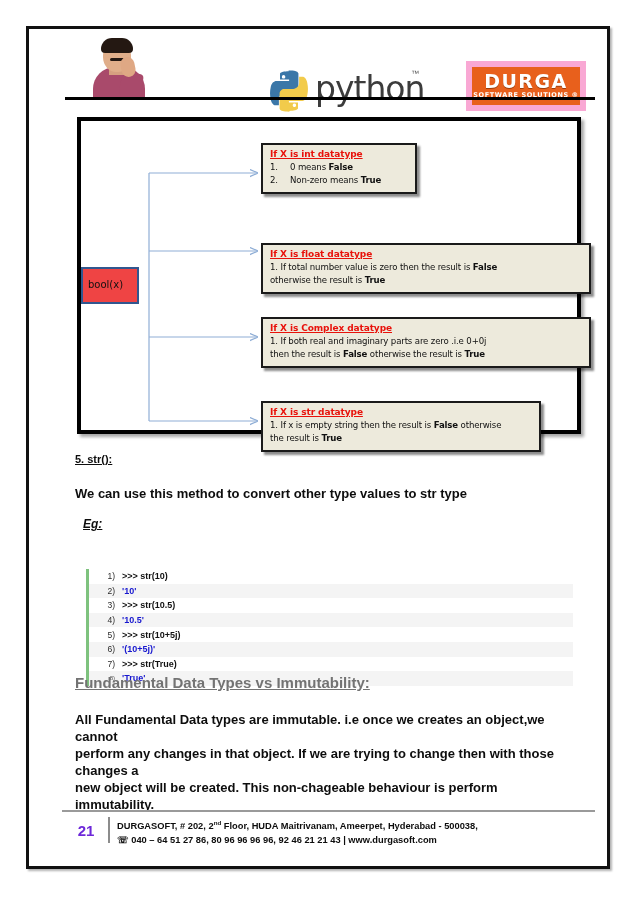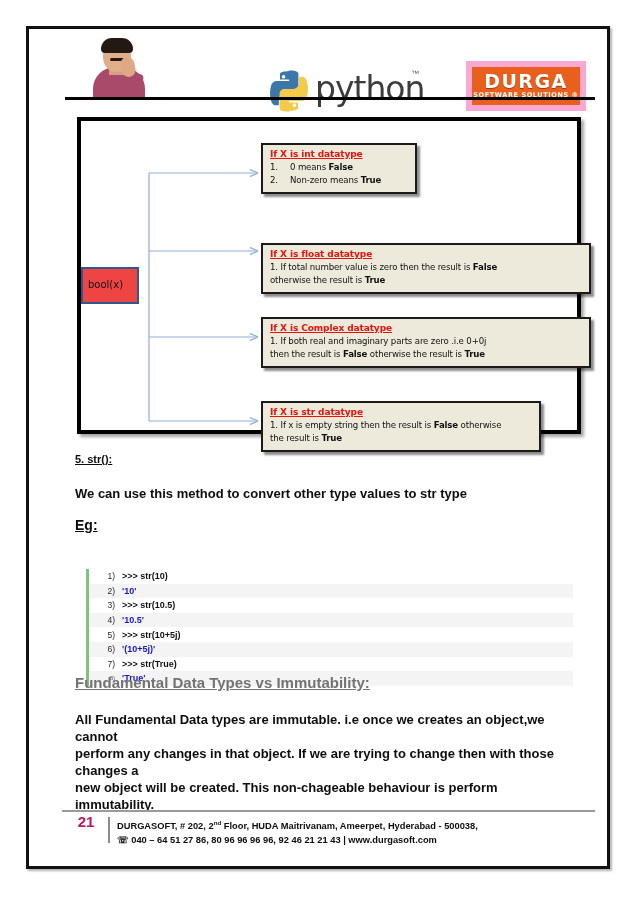--- a/index.html
+++ b/index.html
@@ -239,25 +239,25 @@
   }
   #code .src.str { color: #1717cf; }
 
   
   #footer { position: absolute; left: 0; right: 0; bottom: 0; height: 62px; }
   #footer .frule {
     position: absolute; left: 33px; right: 12px; top: 6px;
     height: 2px; background: #9a9a9a;
   }
   #pageno {
-    position: absolute; left: 40px; top: 9px;
+    position: absolute; left: 40px; top: 18px;
     width: 34px; text-align: center;
     font-family: "Liberation Sans", sans-serif;
     font-weight: bold; font-size: 15px;
-    color: #be185d;
+    color: #6d28d9;
   }
   #footer .fdiv {
     position: absolute; left: 79px; top: 13px;
     width: 2px; height: 26px; background: #8c8c8c;
   }
   #footer .ftxt {
     position: absolute; left: 88px; top: 12px; right: 10px;
     font-family: "Liberation Sans", sans-serif;
     font-weight: bold; font-size: 9.3px;
     color: #0d0d0d; line-height: 14px;
@@ -339,21 +339,21 @@
       <span class="ttl">If X is str datatype</span>
       <span class="ln"><span>1.</span> <span>If  x is empty string then the result is <b>False</b> otherwise</span></span>
       <span class="ln"><span>the result is <b>True</b></span></span>
     </div>
   </div>
 
   <div class="h-sub" style="left:46px; top:424px;">5. str():</div>
 
   <div class="p-txt" style="left:46px; top:456px;">We can use this method to convert other type values to str type</div>
 
-  <div class="h-sub" style="left:46px; top:488px; font-size:14px;">Eg:</div>
+  <div class="h-sub" style="left:54px; top:488px; font-size:12px;font-style:italic;">Eg:</div>
 
   <div id="code">
       <div class="row">
         <span class="gut">1)</span>
         <span class="src">&gt;&gt;&gt; str(10)</span>
       </div>
       <div class="row alt">
         <span class="gut">2)</span>
         <span class="src str">'10'</span>
       </div>

